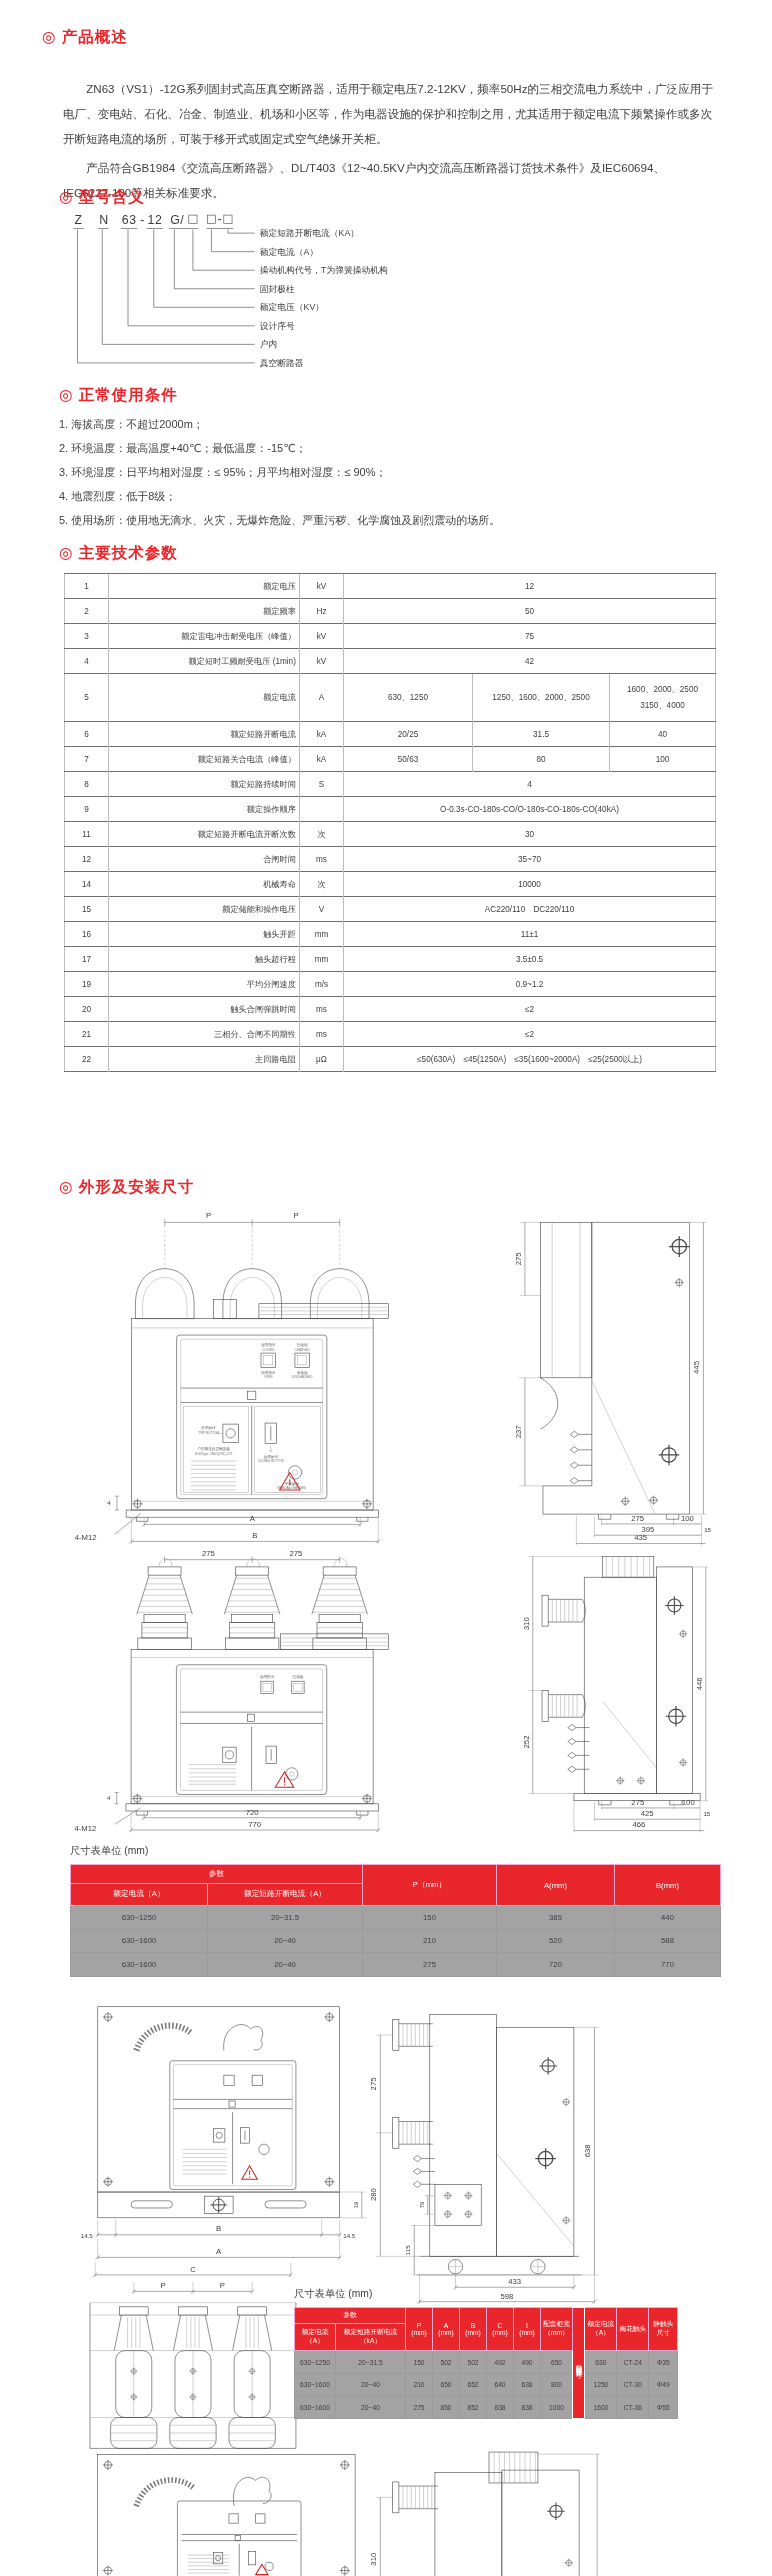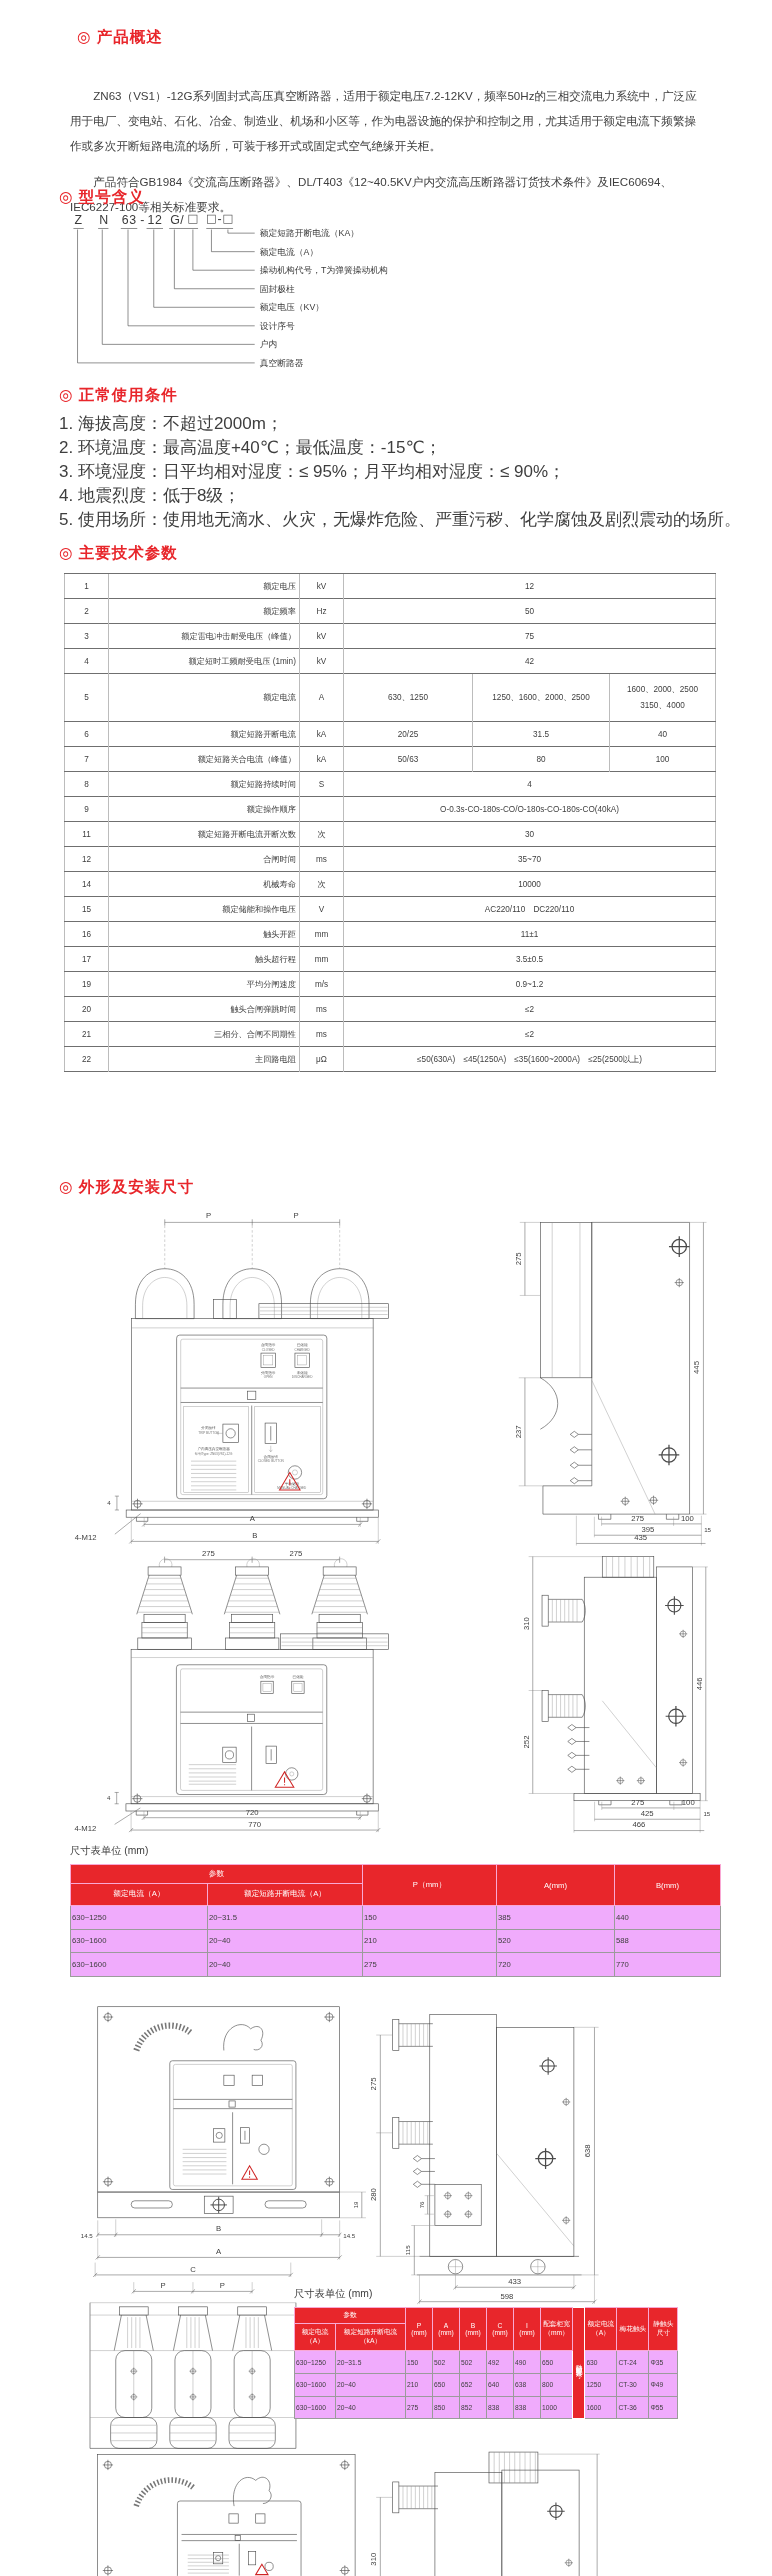--- a/index.html
+++ b/index.html
@@ -2,36 +2,36 @@
 <html style="font-size:8.2px"><head>
 <meta charset="utf-8">
 <style>
   :root{ --red:#e8262b; --ink:#3e3e3e; --ln:#4a4a4a; }
   html,body{margin:0;padding:0;}
   body{width:773px;height:2896px;position:relative;background:#ffffff;
        font-family:"Liberation Sans","DejaVu Sans",sans-serif;color:var(--ink);}
   .abs{position:absolute;}
   .sec-h{font-size:15.5px;font-weight:700;color:var(--red);letter-spacing:1px;white-space:nowrap;}
   .sec-h .ring{font-weight:400;margin-right:5.2px;}
-  .body-text p{font-size:11.6px;line-height:25px;margin:11px;text-indent:2em;color:var(--ink);}
-  .cond div{font-size:17px;line-height:24px;white-space:nowrap;}
+  .body-text p{font-size:11.6px;line-height:25px;margin:4px;text-indent:2em;color:var(--ink);}
+  .cond div{font-size:11px;line-height:24px;white-space:nowrap;}
   table{border-collapse:collapse;table-layout:fixed;}
   
   .tech{width:649px;font-size:8.2px;text-align:center;border-left:0.5px solid #bcbcbc;
         border-right:0.5px solid #bcbcbc;border-bottom:1px solid #6f6f6f;}
   .tech th{background:var(--red);color:#fff;font-weight:400;font-size:9.3px;height:26px;border-left:1px solid #fff;}
   .tech th:first-child{border-left:none;}
   .tech td{border-top:1px solid #6f6f6f;border-left:0.5px solid #bcbcbc;height:24px;padding:0 3.1px;background:#fff;}
   .tech td:first-child{border-left:none;}
   .tech td.c-item{text-align:right;padding-left:13.4px;}
   .tech tr.tall td{height:47px;}
   .tech td div{line-height:15.5px;}
   
   .dimt th{background:var(--red);color:#fff;font-weight:400;border:1px solid #f9a8d4;padding:1px 1.5px;}
-  .dimt td{border:0.5px solid #9b9b9b;text-align:left;background:#f0abfc;}
+  .dimt td{border:0.5px solid #9b9b9b;text-align:center;background:#a3a3a3;}
   .dimt .vert{writing-mode:vertical-rl;text-orientation:upright;background:var(--red);color:#fff;
               letter-spacing:1px;font-size:6.7px;border:1px solid #fff;padding:2.1px 1.5px;}
   .t1{width:649px;font-size:7.7px;}
   .t1 td{height:20.6px;}
   .t1 th{font-size:7.7px;}
   .t2{width:382px;font-size:6.7px;}
   .t2 th{font-size:6.7px;}
   .t2 td{height:19.6px;}
   .pl{white-space:pre-line;}
   .dim-title{font-size:10.3px;color:var(--ink);}
@@ -45,21 +45,21 @@
   svg .dt{font-size:15px;}
   svg .dts{font-size:12px;}
   svg .tc{font-size:7px;fill:#555;}
   svg .tc2{font-size:6px;fill:#777;}
   svg .code{font-size:24px;letter-spacing:1px;fill:#3a3a3a;}
   svg .lbl{font-size:17px;fill:#3a3a3a;}
 </style>
 </head>
 <body>
 
-<div class="abs sec-h" style="left:77px;top:27px"><span class="ring">◎</span><span>产品概述</span></div>
+<div class="abs sec-h" style="left:42px;top:27px"><span class="ring">◎</span><span>产品概述</span></div>
 <div class="abs body-text" style="left:59px;top:72px;width:659px">
   <p>ZN63（VS1）-12G系列固封式高压真空断路器，适用于额定电压7.2-12KV，频率50Hz的三相交流电力系统中，广泛应用于电厂、变电站、石化、冶金、制造业、机场和小区等，作为电器设施的保护和控制之用，尤其适用于额定电流下频繁操作或多次开断短路电流的场所，可装于移开式或固定式空气绝缘开关柜。</p>
   <p>产品符合GB1984《交流高压断路器》、DL/T403《12~40.5KV户内交流高压断路器订货技术条件》及IEC60694、IEC6227-100等相关标准要求。</p>
 </div>
 
 <div class="abs sec-h" style="left:59px;top:187px"><span class="ring">◎</span><span>型号含义</span></div>
 <svg class="abs" style="left:59px;top:212px" width="515" height="171" viewBox="0 0 1000 332">
   <g>
     <text class="code" x="30" y="24">Z</text>
     <text class="code" x="78" y="24">N</text>

